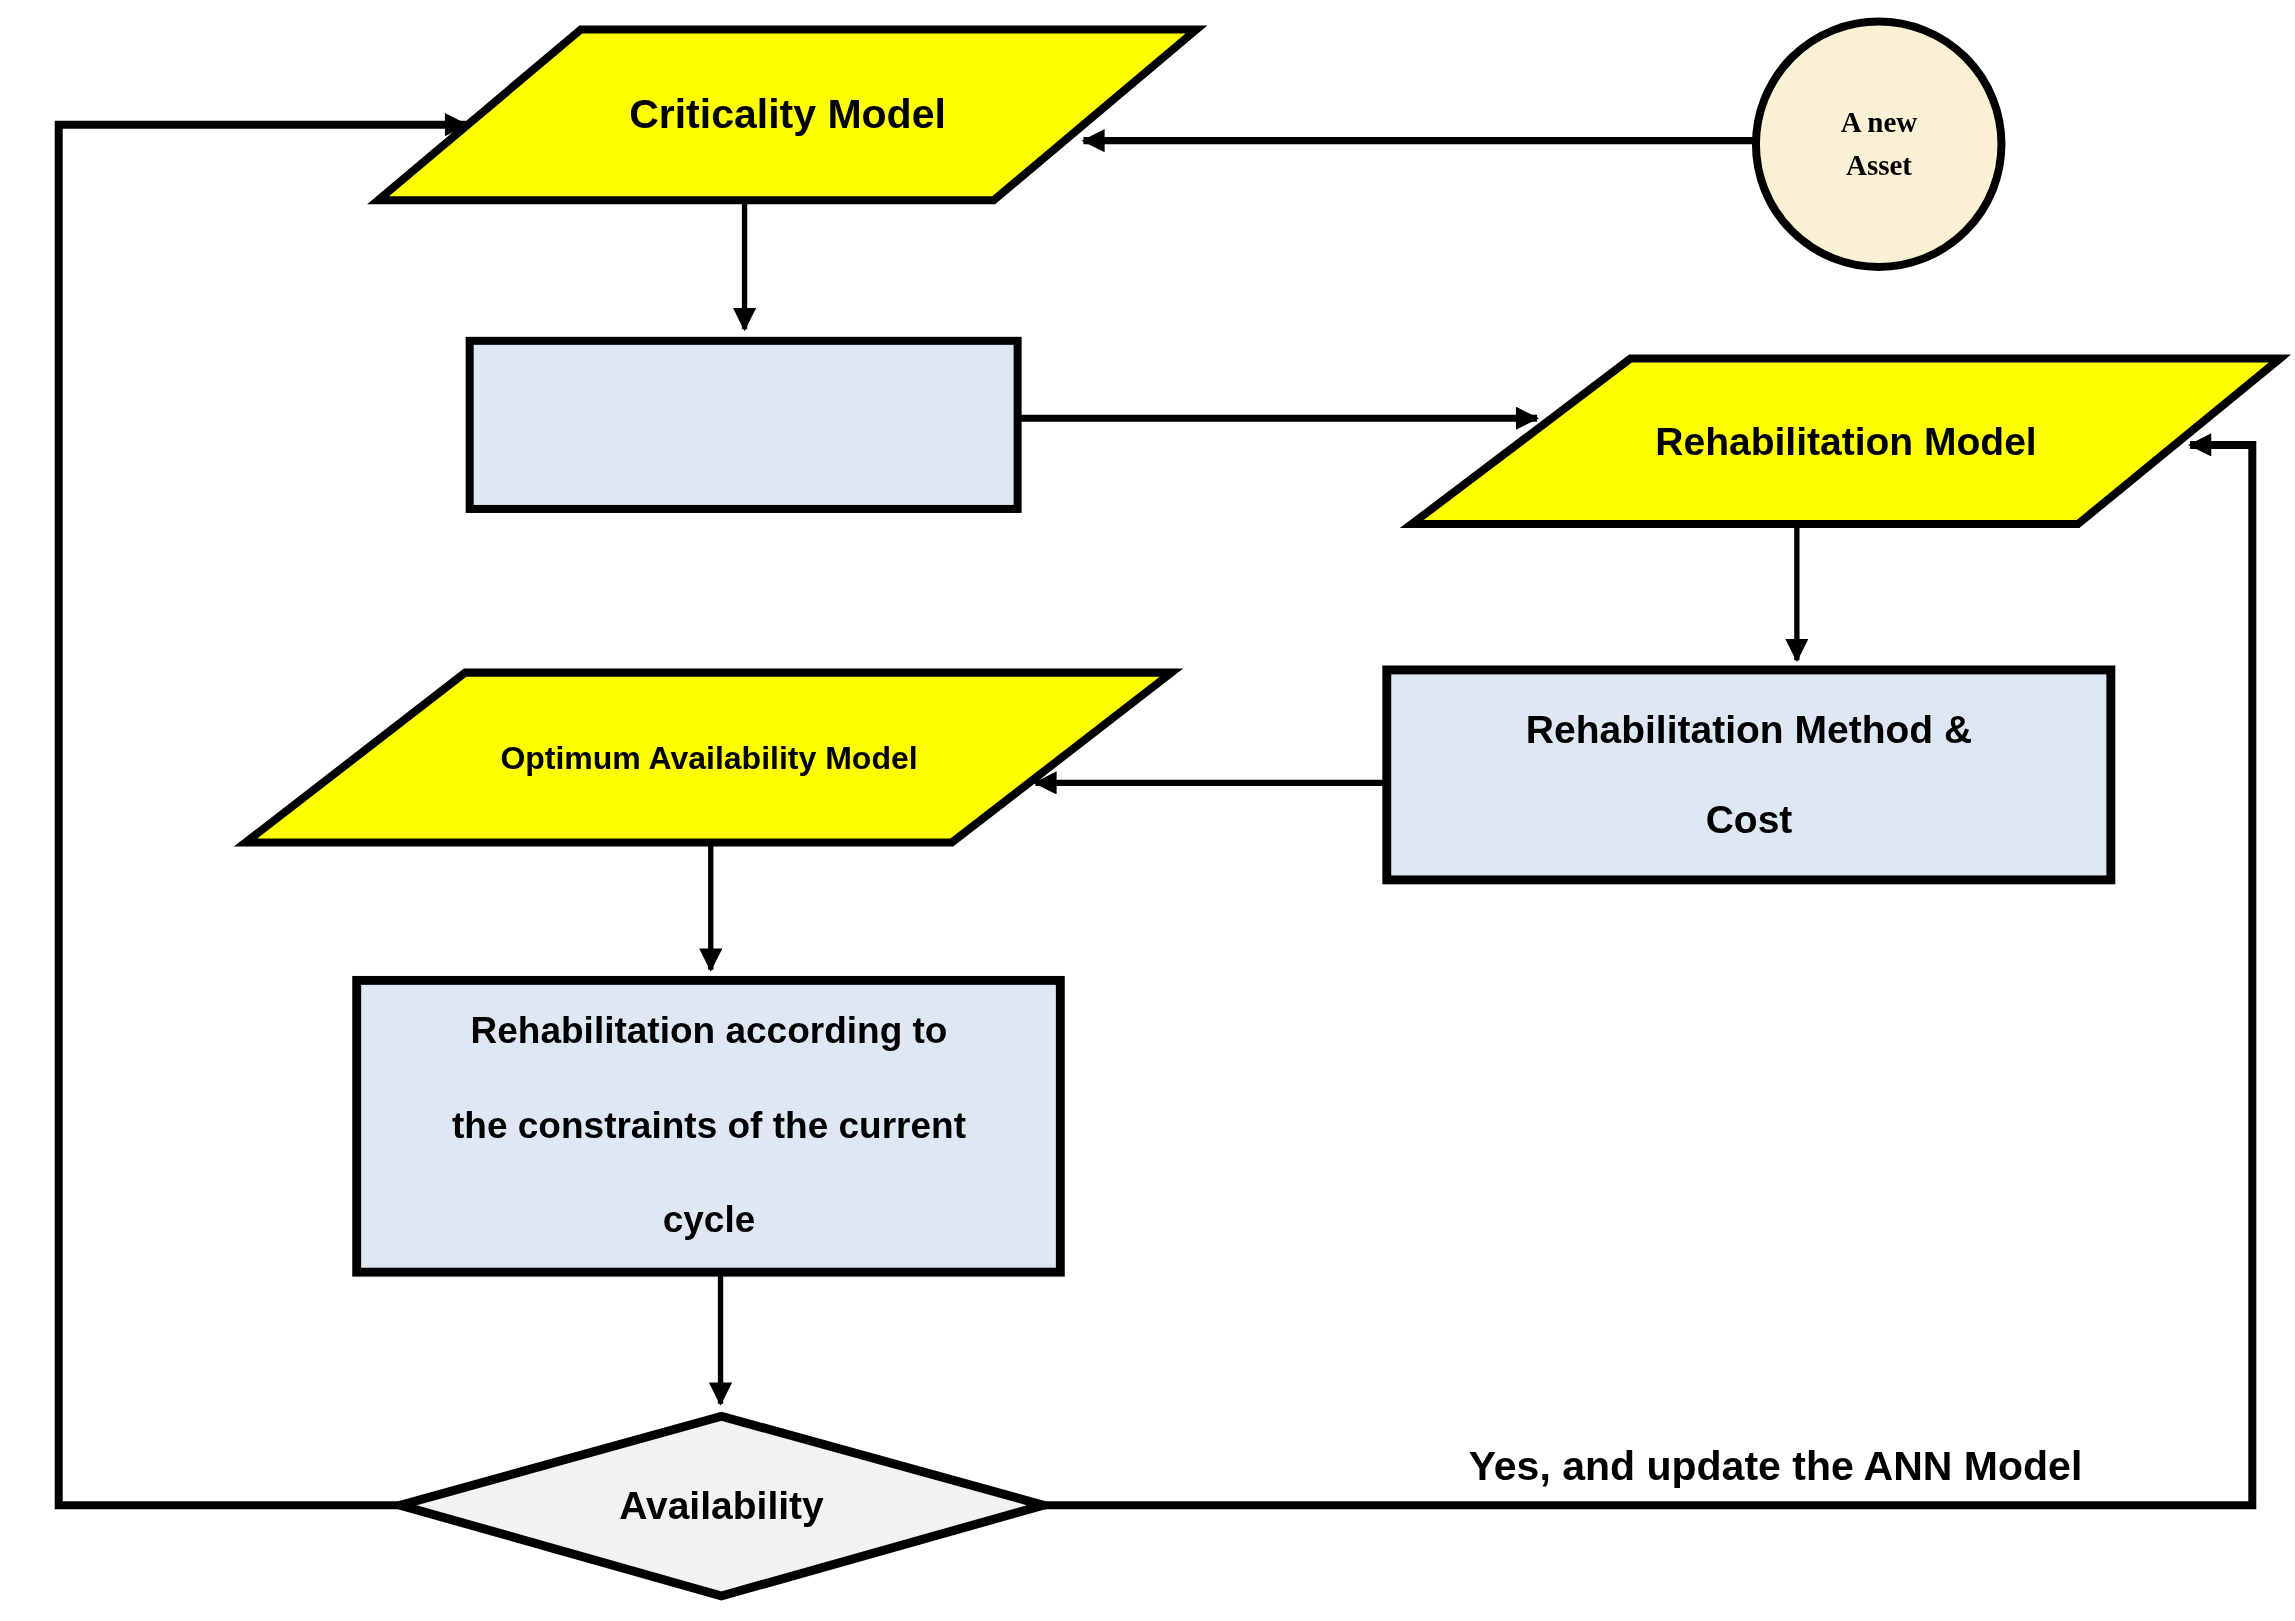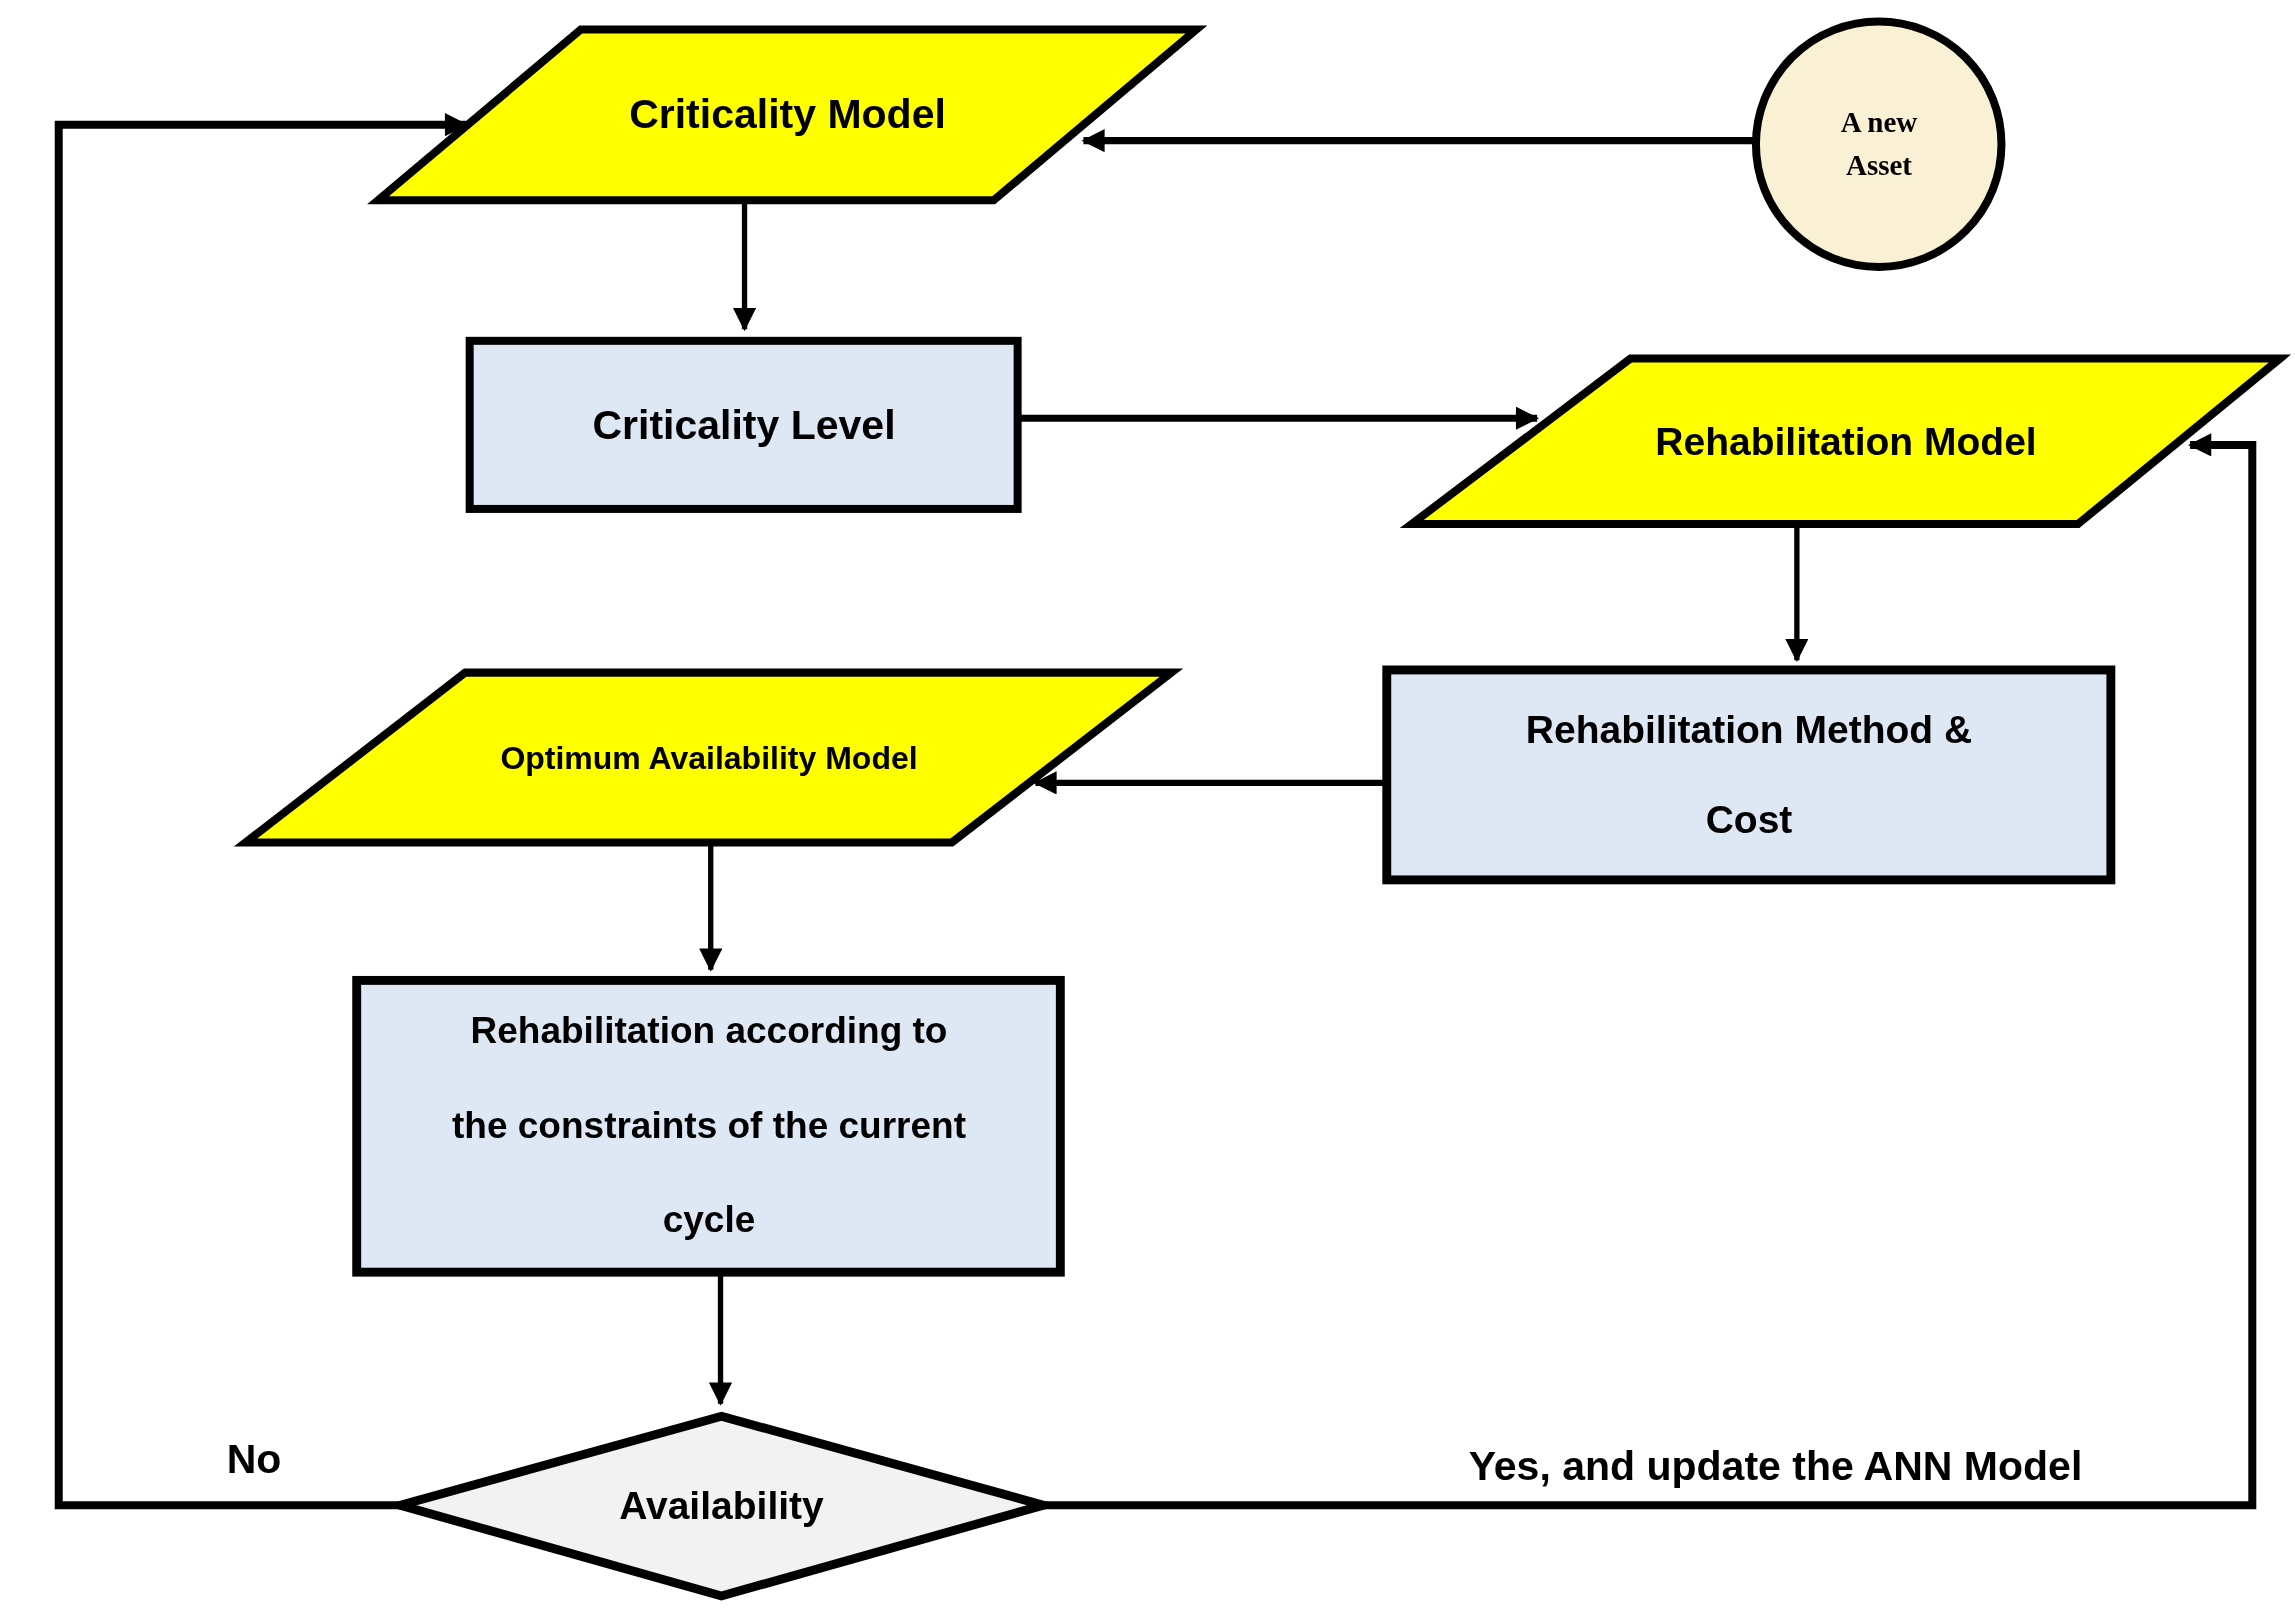--- a/index.html
+++ b/index.html
@@ -76,33 +76,31 @@
     <rect x="401" y="1102" width="791" height="328" stroke="#000" stroke-width="10" fill="#dde8f4"></rect>
 
     <polygon points="811,1592 1173,1692 811,1794 450,1692" stroke="#000" stroke-width="10" stroke-linejoin="miter" fill="#f2f2f2"></polygon>
   </svg>
 
   <div class="label lbl-criticality-model">Criticality Model</div>
 
   <div class="label lbl-new-asset">A new
 Asset</div>
 
-  <div class="label lbl-criticality-level">Criticality Level</div>
 
   <div class="label lbl-rehabilitation-model">Rehabilitation Model</div>
 
   <div class="label lbl-method-cost">Rehabilitation Method  &amp;
 Cost</div>
 
   <div class="label lbl-optimum">Optimum Availability Model</div>
 
   <div class="label lbl-constraints">Rehabilitation according to
 the constraints of the current
 cycle</div>
 
   <div class="label lbl-availability">Availability</div>
 
-  <div class="label lbl-no">No</div>
 
   <div class="label lbl-yes">Yes, and update the ANN Model</div>
 
 </div>
 
 
 </body></html>

